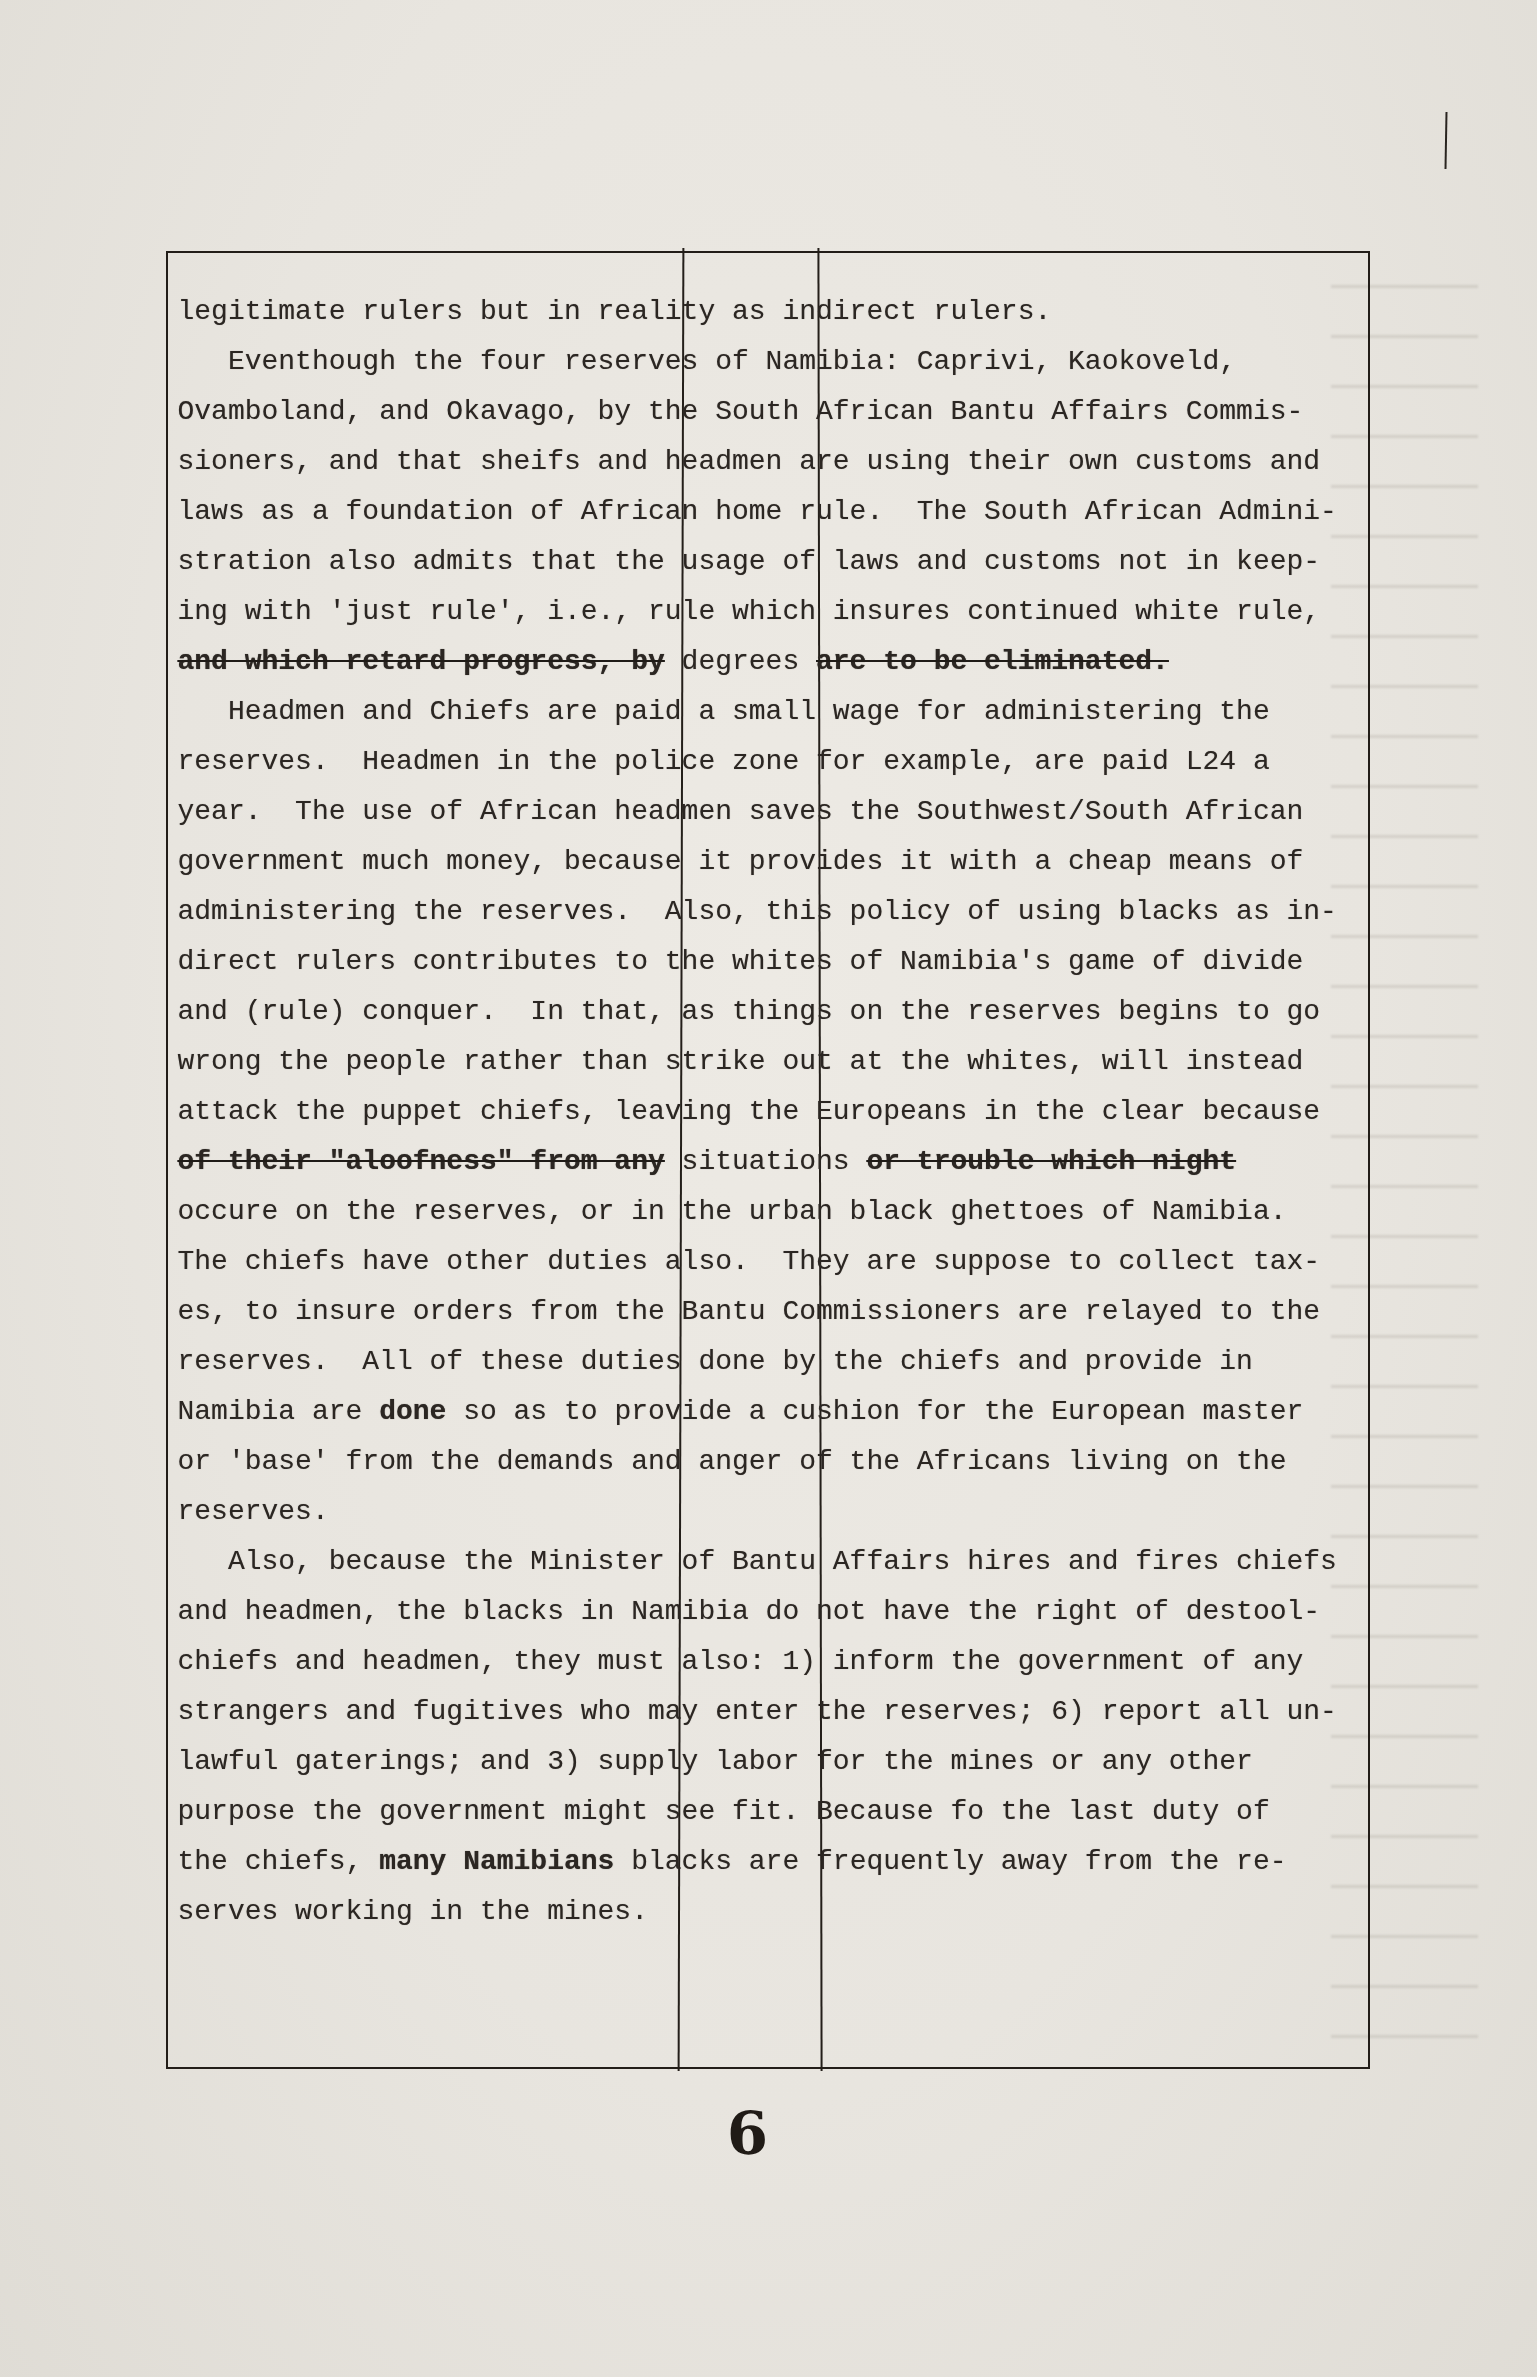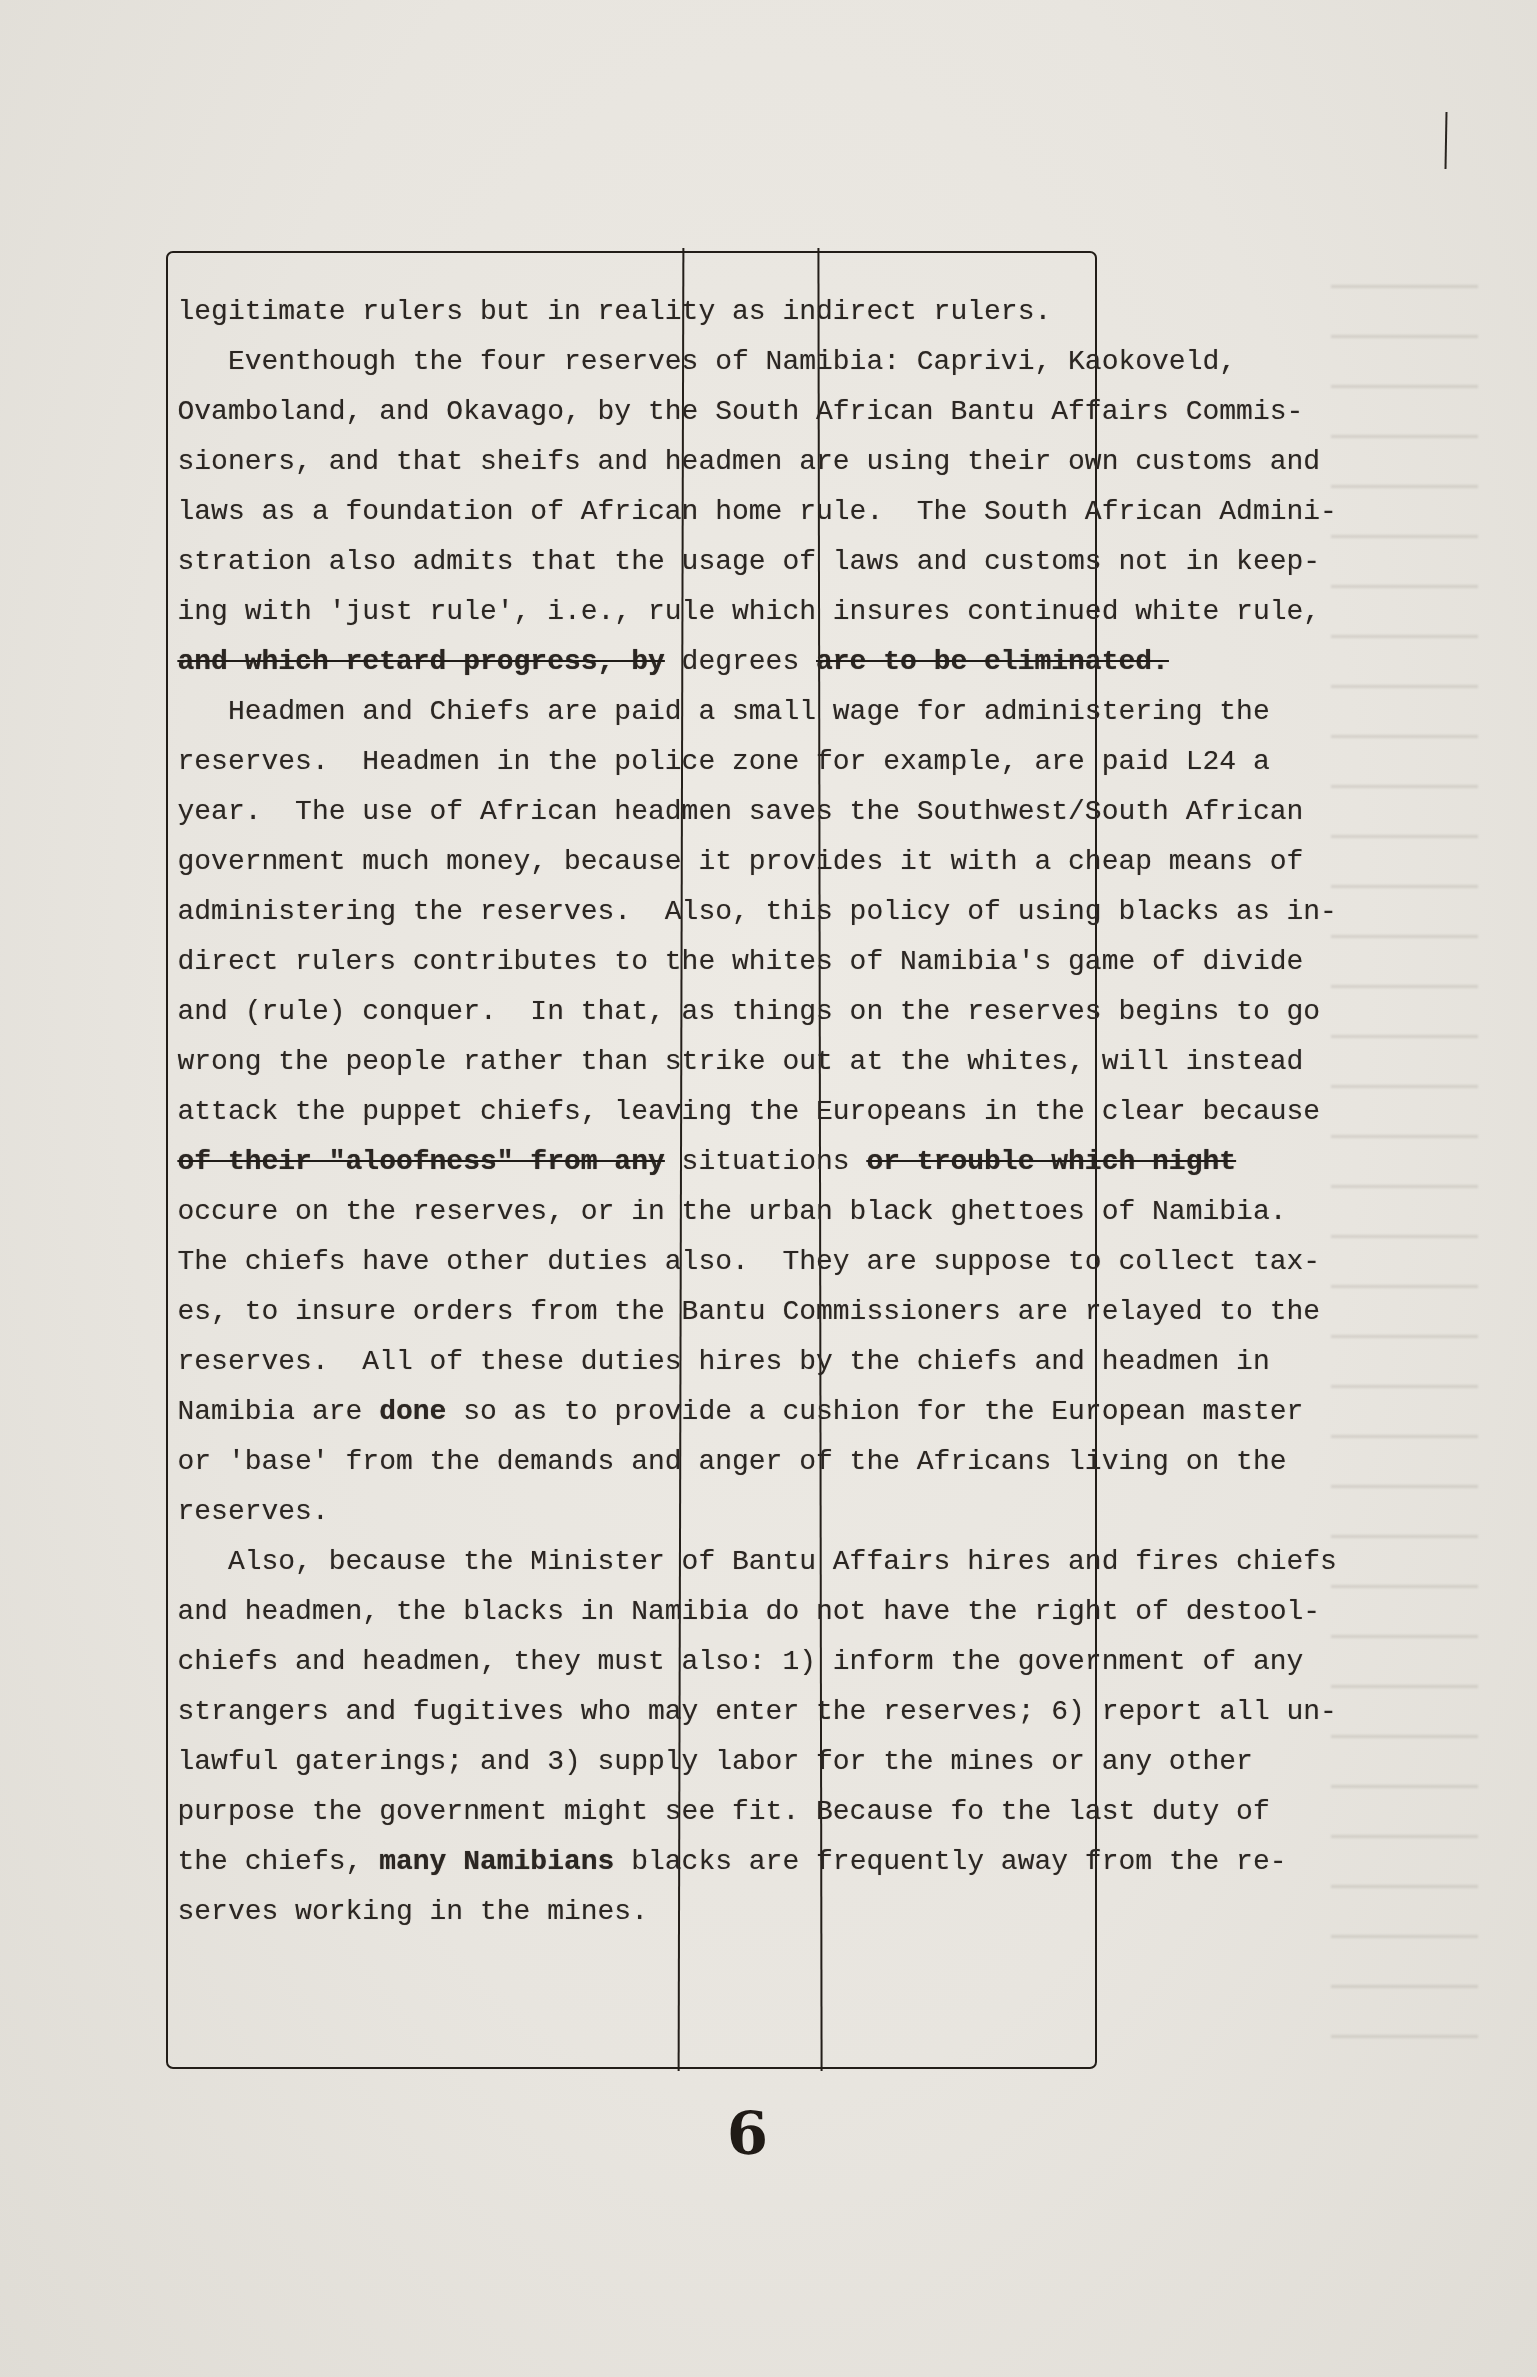--- a/index.html
+++ b/index.html
@@ -16,24 +16,24 @@
   }
   .scan {
     position: absolute;
     inset: 0;
   }
   
   .page-box {
     position: absolute;
     left: 166px;
     top: 251px;
-    width: 931px;
+    width: 1204px;
     height: 1818px;
     border: 2.4px solid #221d18;
-    border-radius: 7px;
+    border-radius: 0;
     box-sizing: border-box;
   }
   
   .vline {
     position: absolute;
     top: 248px;
     height: 1823px;
     width: 2.4px;
     background: #241f1a;
   }
@@ -133,21 +133,21 @@
         <div class="line"><span class="normal">government much money, because it provides it with a cheap means of</span></div>
         <div class="line"><span class="normal">administering the reserves.  Also, this policy of using blacks as in-</span></div>
         <div class="line"><span class="normal">direct rulers contributes to the whites of Namibia's game of divide</span></div>
         <div class="line"><span class="normal">and (rule) conquer.  In that, as things on the reserves begins to go</span></div>
         <div class="line"><span class="normal">wrong the people rather than strike out at the whites, will instead</span></div>
         <div class="line"><span class="normal">attack the puppet chiefs, leaving the Europeans in the clear because</span></div>
         <div class="line"><span class="strike">of their "aloofness" from any</span><span class="normal"> situations </span><span class="strike">or trouble which night</span></div>
         <div class="line"><span class="normal">occure on the reserves, or in the urban black ghettoes of Namibia.</span></div>
         <div class="line"><span class="normal">The chiefs have other duties also.  They are suppose to collect tax-</span></div>
         <div class="line"><span class="normal">es, to insure orders from the Bantu Commissioners are relayed to the</span></div>
-        <div class="line"><span class="normal">reserves.  All of these duties hires by the chiefs and headmen in</span></div>
+        <div class="line"><span class="normal">reserves.  All of these duties done by the chiefs and provide in</span></div>
         <div class="line"><span class="normal">Namibia are </span><span class="bold">done</span><span class="normal"> so as to provide a cushion for the European master</span></div>
         <div class="line"><span class="normal">or 'base' from the demands and anger of the Africans living on the</span></div>
         <div class="line"><span class="normal">reserves.</span></div>
         <div class="line"><span class="normal">   Also, because the Minister of Bantu Affairs hires and fires chiefs</span></div>
         <div class="line"><span class="normal">and headmen, the blacks in Namibia do not have the right of destool-</span></div>
         <div class="line"><span class="normal">chiefs and headmen, they must also: 1) inform the government of any</span></div>
         <div class="line"><span class="normal">strangers and fugitives who may enter the reserves; 6) report all un-</span></div>
         <div class="line"><span class="normal">lawful gaterings; and 3) supply labor for the mines or any other</span></div>
         <div class="line"><span class="normal">purpose the government might see fit. Because fo the last duty of</span></div>
         <div class="line"><span class="normal">the chiefs, </span><span class="bold">many Namibians</span><span class="normal"> blacks are frequently away from the re-</span></div>

